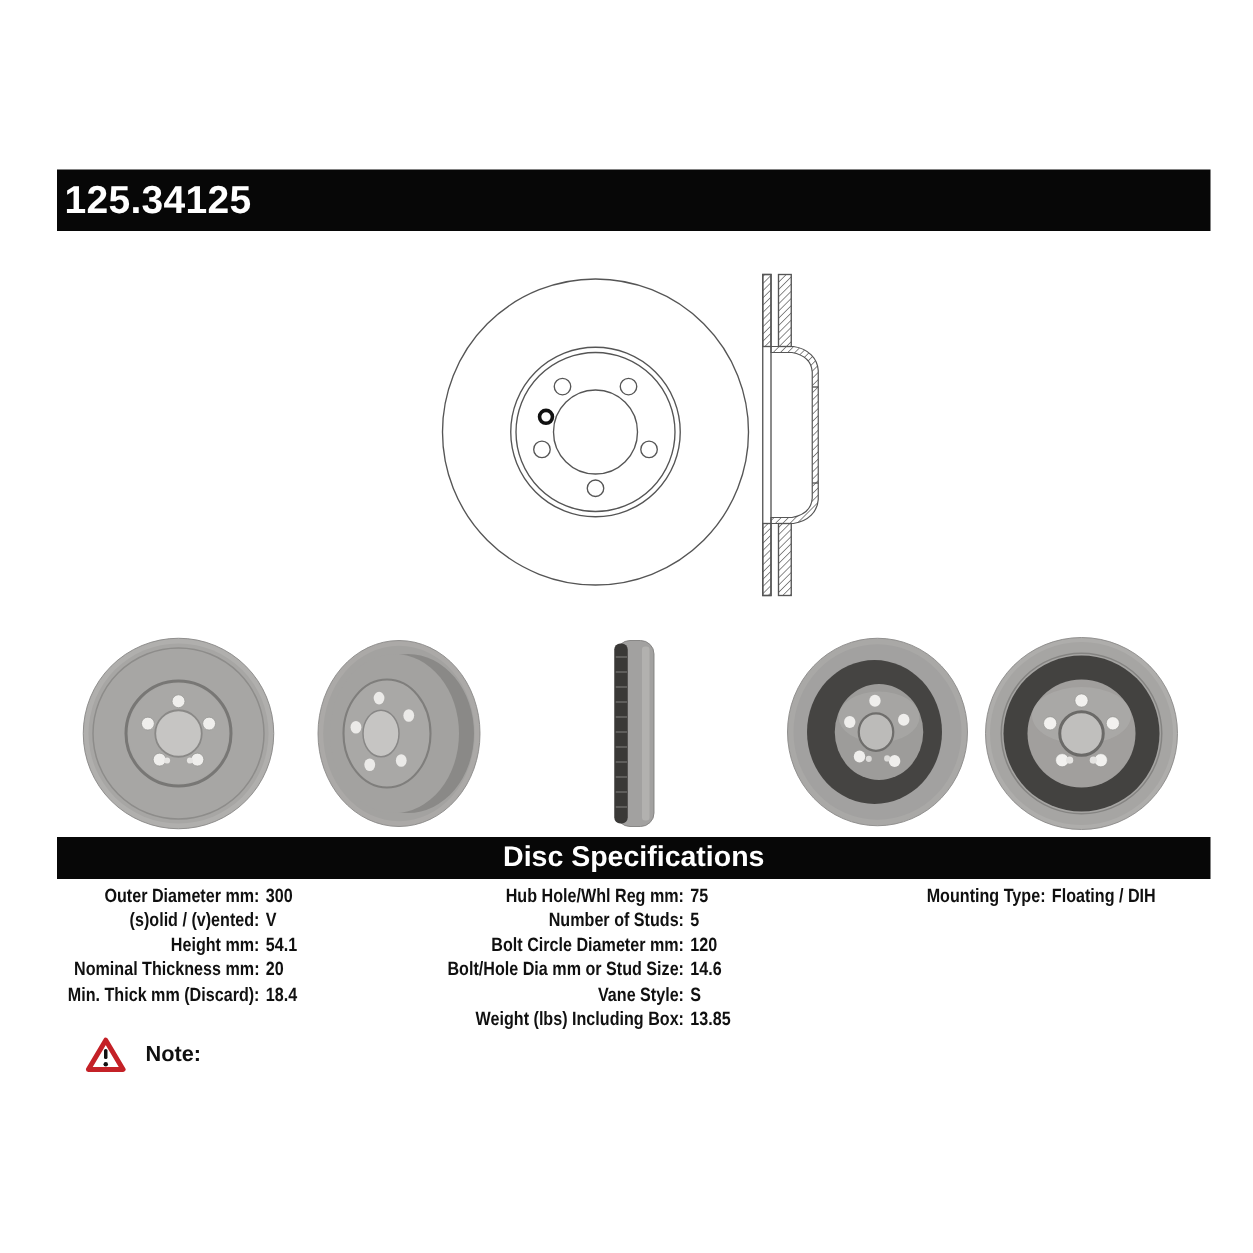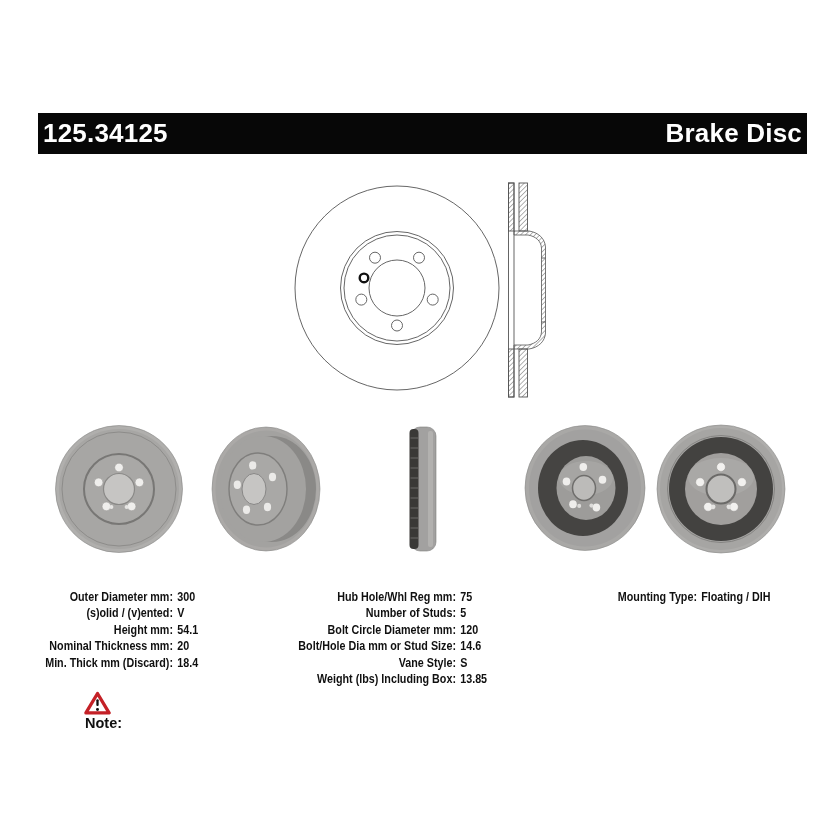--- a/index.html
+++ b/index.html
@@ -77,40 +77,38 @@
   .spec-col .val { margin-left: 5px; text-align: left; }
   .spec-col-1 { left: 13px;  transform: scaleX(0.84); transform-origin: 160px 0; }
   .spec-col-1 .lbl { width: 160px; }
   .spec-col-2 { left: 256px; transform: scaleX(0.84); transform-origin: 200px 0; }
   .spec-col-2 .lbl { width: 200px; }
   .spec-col-3 { left: 587px; transform: scaleX(0.84); transform-origin: 110px 0; }
   .spec-col-3 .lbl { width: 110px; }
   
   .note-row {
     position: absolute;
-    left: 72px; top: 691px;
+    left: 57px; top: 691px;
     display: flex;
     align-items: center;
-    flex-direction: column;
   }
   .note-label {
     margin-left: 13px;
     font-size: 14.5px;
     font-weight: 700;
     color: #101010;
   }
 </style>
 </head>
 <body>
 
 <div class="page">
 
   <div class="header-bar">
     <span class="part-number">125.34125</span>
-    <span class="product-title">Brake Disc</span>
   </div>
 
   <svg class="tech-drawing" viewBox="290 180 270 220">
     <defs>
       <pattern id="hatch" patternUnits="userSpaceOnUse" width="3.4" height="3.4" patternTransform="rotate(45)">
         <line x1="0" y1="0" x2="0" y2="3.4" stroke="#666" stroke-width="1"></line>
       </pattern>
     </defs>
 
     <g fill="none" stroke="#555" stroke-width="0.9">
@@ -226,20 +224,23 @@
         <circle cx="700.1" cy="482.2" r="4.4"></circle>
         <circle cx="708.1" cy="506.8" r="4.4"></circle>
         <circle cx="733.9" cy="506.8" r="4.4"></circle>
         <circle cx="741.9" cy="482.2" r="4.4"></circle>
       </g>
       <circle cx="713.1" cy="506.8" r="2.4" fill="#e5e4e2"></circle>
       <circle cx="728.9" cy="506.8" r="2.4" fill="#e5e4e2"></circle>
     </g>
   </svg>
 
+  <div class="spec-bar">
+    <span class="spec-title">Disc Specifications</span>
+  </div>
 
   <div class="spec-col spec-col-1">
     <div class="spec-row">
       <span class="lbl">Outer Diameter mm:</span>
       <span class="val">300</span>
     </div>
     <div class="spec-row">
       <span class="lbl">(s)olid / (v)ented:</span>
       <span class="val">V</span>
     </div>

